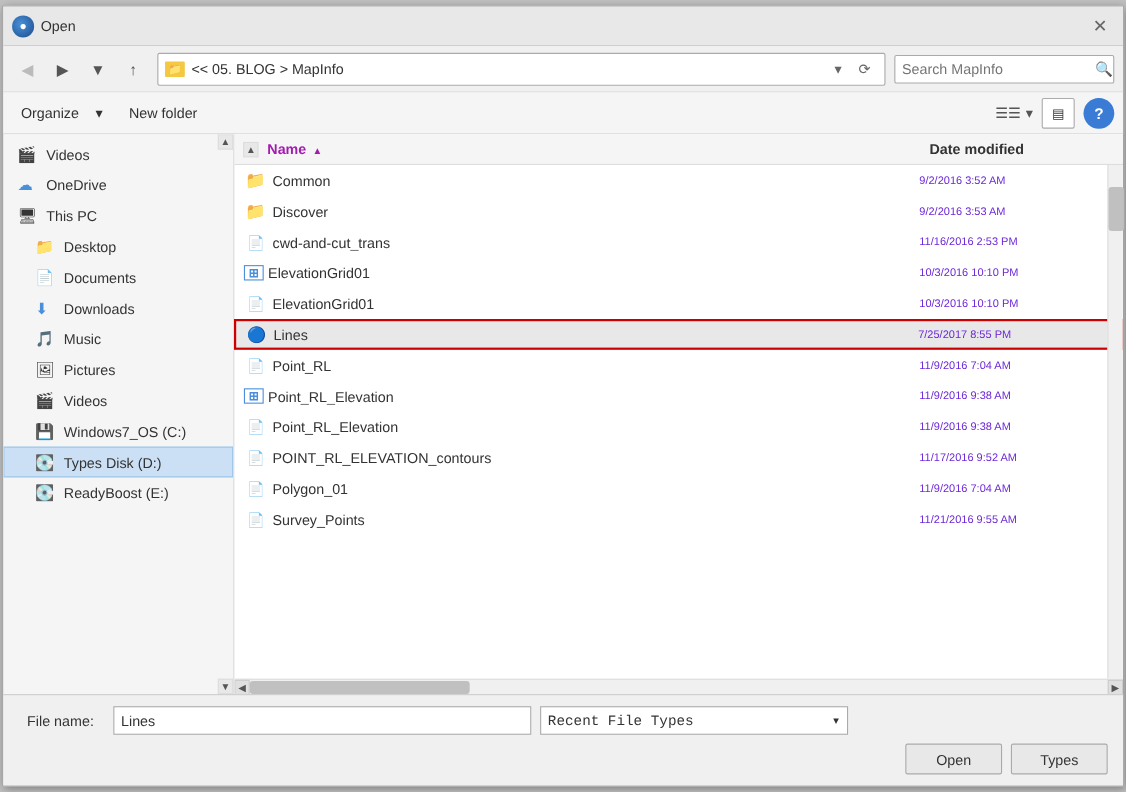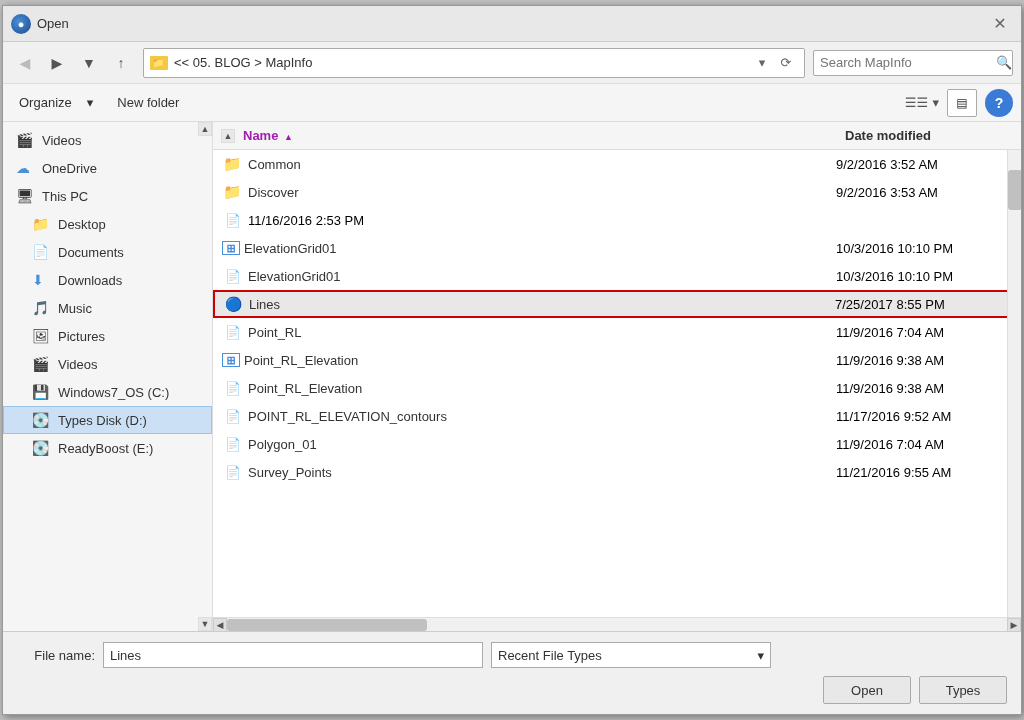--- a/index.html
+++ b/index.html
@@ -324,22 +324,22 @@
     .file-name {
       flex: 1;
       font-size: 13px;
       color: #333;
       white-space: nowrap;
       overflow: hidden;
       text-overflow: ellipsis;
     }
     .file-date {
       width: 180px;
-      font-size: 13px;
-      color: #000000;
+      font-size: 10px;
+      color: #6d28d9;
       white-space: nowrap;
     }
     .file-scrollbar {
       position: absolute;
       right: 0;
       top: 0;
       width: 14px;
       height: 100%;
       background: #f0f0f0;
       border-left: 1px solid #ddd;
@@ -394,21 +394,21 @@
     .filename-row {
       display: flex;
       align-items: center;
       gap: 8px;
       margin-bottom: 8px;
     }
     .filename-label {
       font-size: 13px;
       color: #333;
       min-width: 80px;
-      text-align: right;
+      text-align: center;
     }
     .filename-input {
       flex: 1;
       height: 26px;
       border: 1px solid #aaa;
       padding: 0 6px;
       font-size: 13px;
       background: white;
       color: #333;
       max-width: 380px;
@@ -418,20 +418,21 @@
       border: 1px solid #aaa;
       padding: 0 6px;
       font-size: 13px;
       background: white;
       color: #333;
       min-width: 280px;
       cursor: pointer;
       display: flex;
       align-items: center;
       justify-content: space-between;
+      font-family: Liberation Mono, monospace;
     }
     .action-row {
       display: flex;
       align-items: center;
       justify-content: flex-end;
       gap: 8px;
       padding-right: 2px;
     }
     .action-btn {
       min-width: 88px;
@@ -617,20 +618,21 @@
         </div>
 
         <div class="file-row">
           <div class="file-icon icon-folder">📁</div>
           <span class="file-name">Discover</span>
           <span class="file-date">9/2/2016 3:53 AM</span>
         </div>
 
         <div class="file-row">
           <div class="file-icon" style="font-size:13px;">📄</div>
+          <span class="file-name">cwd-and-cut_trans</span>
           <span class="file-date">11/16/2016 2:53 PM</span>
         </div>
 
         <div class="file-row">
           <div class="file-icon" style="font-size:11px;color:#4a90d9;font-weight:bold;border:1px solid #4a90d9;width:18px;height:14px;display:flex;align-items:center;justify-content:center;">⊞</div>
           <span class="file-name">ElevationGrid01</span>
           <span class="file-date">10/3/2016 10:10 PM</span>
         </div>
 
         <div class="file-row">

